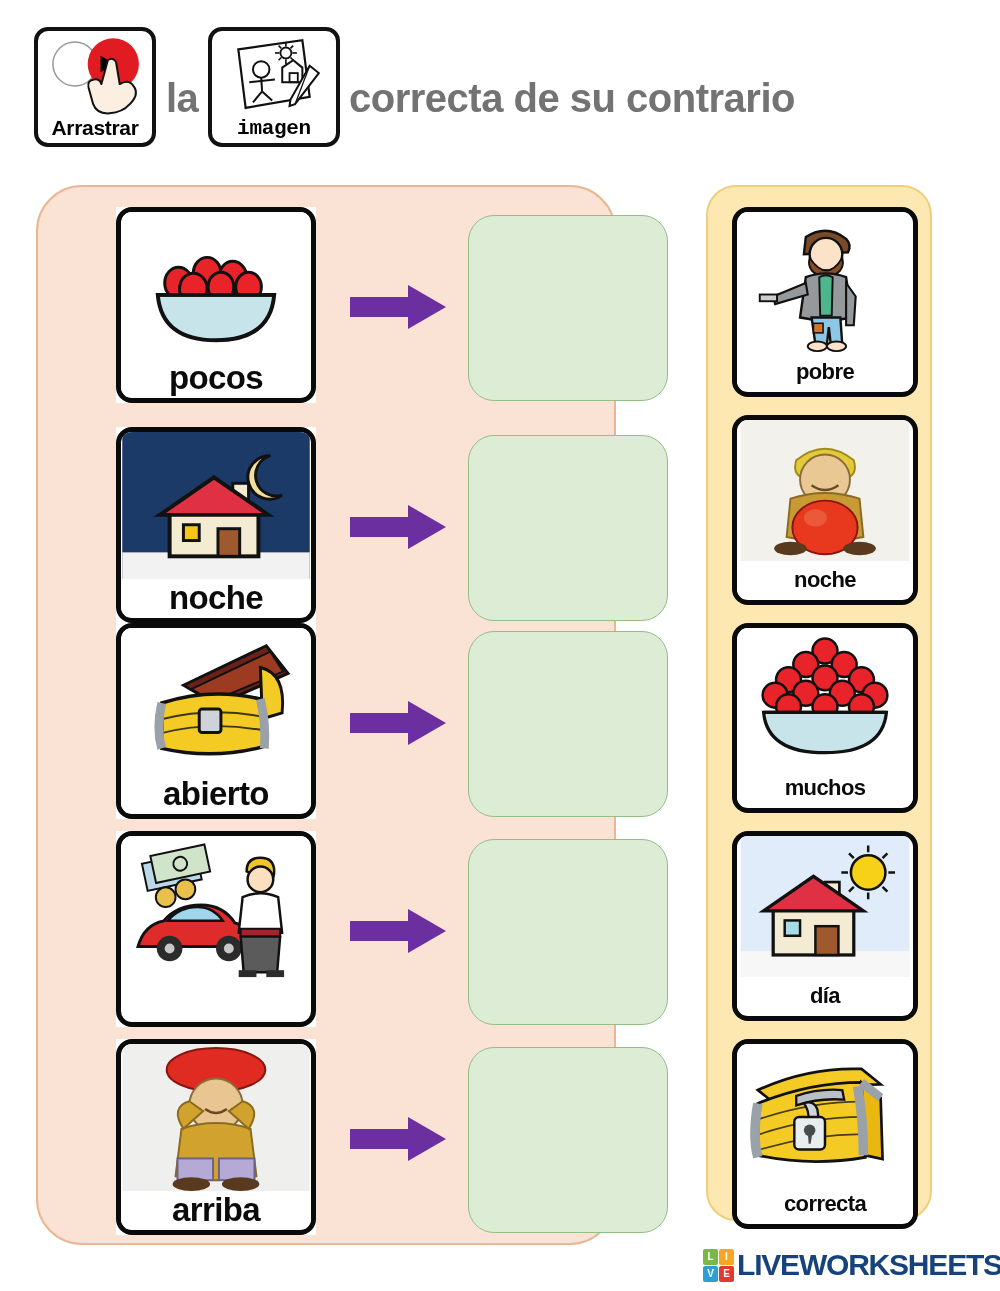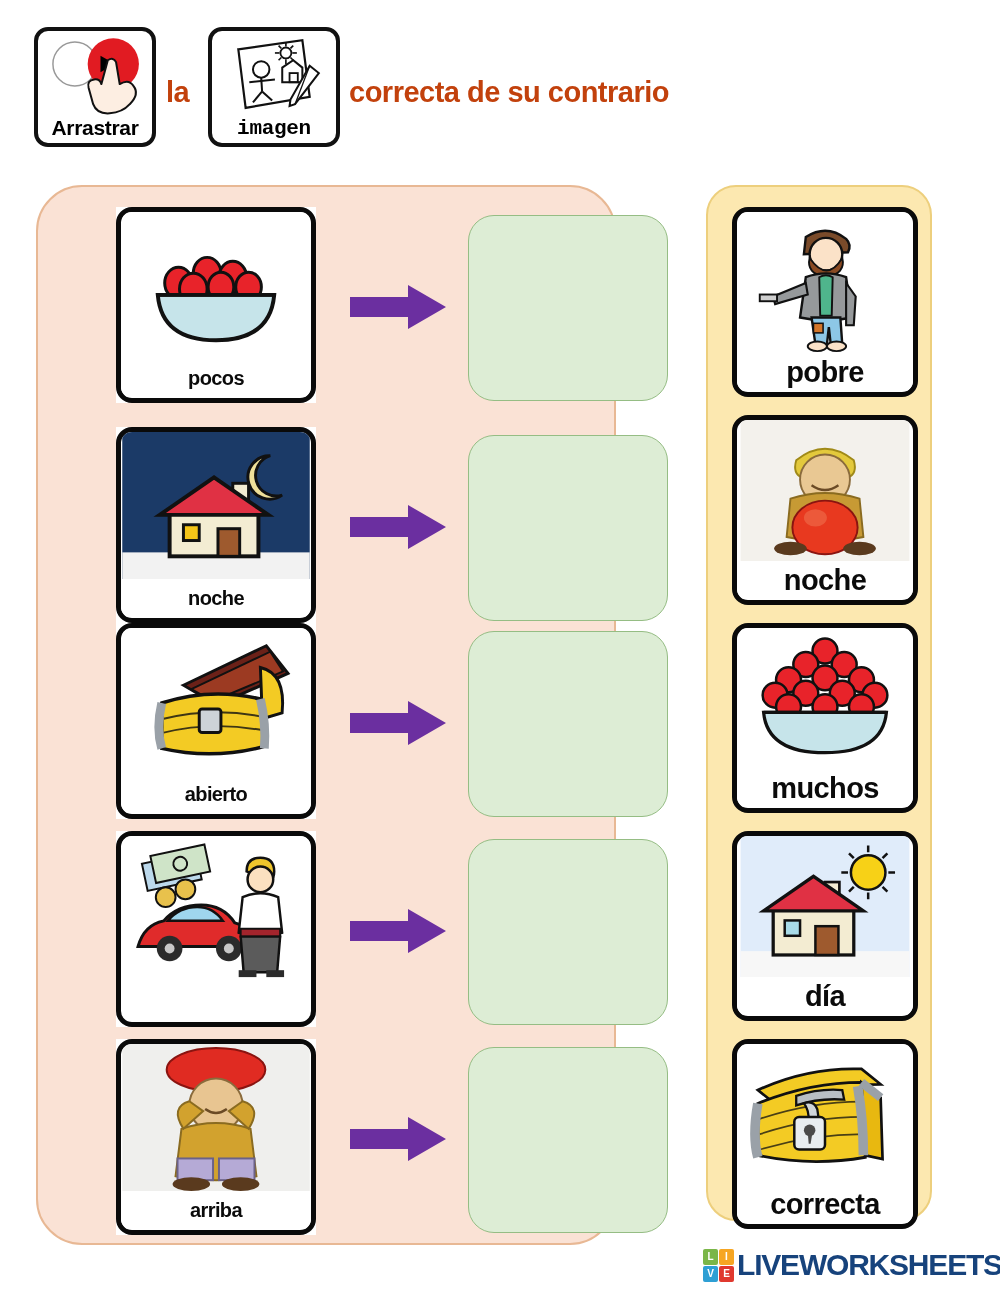--- a/index.html
+++ b/index.html
@@ -16,21 +16,21 @@
   }
   #icon-arrastrar{left:34px;top:27px;width:122px;height:120px;}
   #icon-imagen{left:208px;top:27px;width:132px;height:120px;font-family:Liberation Mono, monospace;}
   .icon-caption{
     position:absolute;left:0;right:0;bottom:3px;text-align:center;
     font-weight:bold;font-size:21px;color:#000;letter-spacing:-0.3px;
   }
   .icon-art{position:absolute;left:0;top:0;right:0;bottom:26px;}
   .icon-art svg{width:100%;height:100%;display:block;}
   .head-word{
-    position:absolute;font-size:29px;font-weight:bold;color:#c2410c;
+    position:absolute;font-size:40px;font-weight:bold;color:#737373;
     letter-spacing:-0.5px;line-height:1;
   }
   #head-la{left:166px;top:78px;}
   #head-tail{left:349px;top:78px;}
 
   
   #left-panel{
     position:absolute;left:36px;top:185px;width:580px;height:1060px;
     background:#fae2d5;border:2px solid #e8b894;border-radius:46px;
     box-sizing:border-box;
@@ -54,36 +54,36 @@
   }
   .card-art{position:absolute;left:0;top:0;right:0;bottom:38px;}
   .card-art svg{width:100%;height:100%;display:block;}
   .card-label{
     position:absolute;left:0;right:0;bottom:1px;height:38px;
     display:flex;align-items:center;justify-content:center;
     font-size:30px;font-weight:bold;color:#0b0b0b;letter-spacing:-0.6px;
     background:#ffffff;
   }
   .lcard{left:38px;top:0;width:200px;height:196px;}
-  .lcard .card-label{font-size:20px;}
+  .lcard .card-label{font-size:33px;}
 
   
   .arrow{position:absolute;left:272px;top:78px;width:96px;height:44px;}
   .arrow svg{width:100%;height:100%;display:block;}
 
   
   .dropzone{
     position:absolute;left:390px;top:8px;width:200px;height:186px;
     background:#ddedd5;border:1.5px solid #95bd84;border-radius:26px;
     box-sizing:border-box;
   }
 
   
   .rcard{position:absolute;left:24px;width:186px;height:190px;}
-  .rcard .card-label{font-size:29px;}
+  .rcard .card-label{font-size:22px;}
 
   
   #logo{position:absolute;left:703px;top:1246px;width:280px;height:38px;
         display:flex;align-items:center;}
   #logo-squares{display:grid;grid-template-columns:15px 15px;grid-template-rows:16px 16px;gap:1px;margin-right:3px;}
   .lsq{display:flex;align-items:center;justify-content:center;color:#fff;
        font-size:10px;font-weight:bold;line-height:1;border-radius:2px;}
   #logo-text{font-size:30px;font-weight:bold;color:#17437c;letter-spacing:-1.2px;}
 </style>
 </head>

